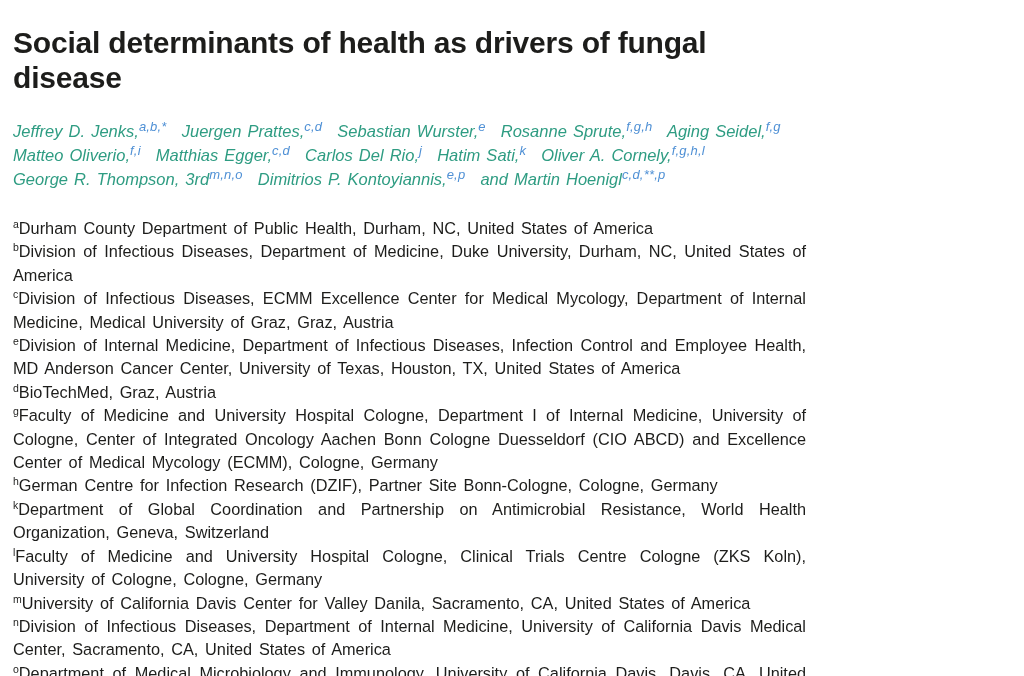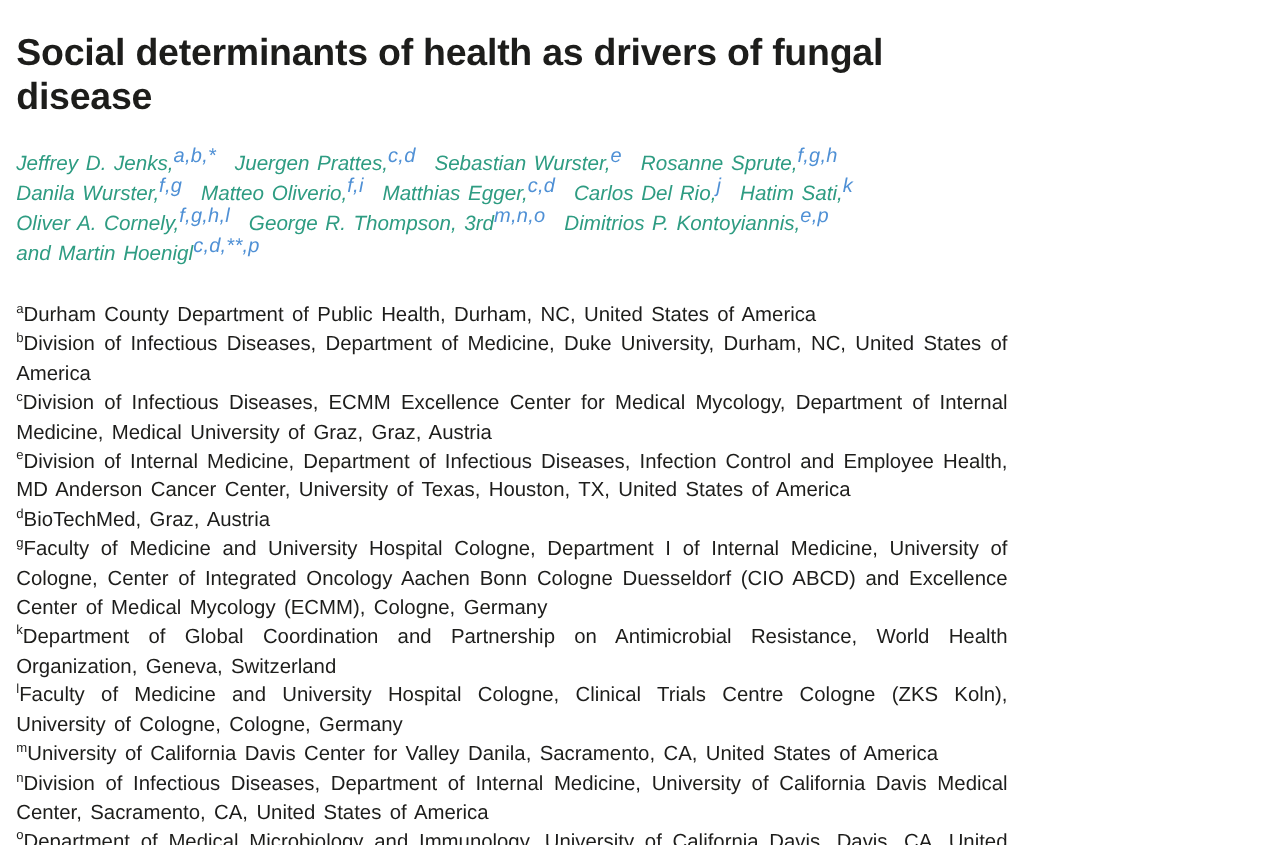--- a/index.html
+++ b/index.html
@@ -36,21 +36,21 @@
     line-height: 24px;
     color: #2e9c82;
     word-spacing: 1.5px;
   }
   .author {
     white-space: nowrap;
     margin-right: 9px;
   }
   .author:last-child { margin-right: 0; font-style: italic; }
   .authors sup {
-    font-size: 16px;
+    font-size: 13px;
     line-height: 0;
     color: #4f90d5;
     letter-spacing: 0.2px;
   }
   .affils {
     font-size: 16.3px;
     line-height: 23.4px;
     text-align: justify;
     word-spacing: 2.2px;
     color: #1d1d1b;
@@ -69,38 +69,39 @@
 
 <div class="page">
 
   <h1 class="title">Social determinants of health as drivers of fungal disease</h1>
 
   <p class="authors">
     <span class="author"><span>Jeffrey D. Jenks,</span><sup>a,b,*</sup></span>
     <span class="author"><span>Juergen Prattes,</span><sup>c,d</sup></span>
     <span class="author"><span>Sebastian Wurster,</span><sup>e</sup></span>
     <span class="author"><span>Rosanne Sprute,</span><sup>f,g,h</sup></span>
-    <span class="author"><span>Danila Wurster,</span><sup>f,g</sup></span>
+    <span class="author"><span>Aging Seidel,</span><sup>f,g</sup></span>
     <span class="author"><span>Matteo Oliverio,</span><sup>f,i</sup></span>
     <span class="author"><span>Matthias Egger,</span><sup>c,d</sup></span>
     <span class="author"><span>Carlos Del Rio,</span><sup>j</sup></span>
     <span class="author"><span>Hatim Sati,</span><sup>k</sup></span>
     <span class="author"><span>Oliver A. Cornely,</span><sup>f,g,h,l</sup></span>
     <span class="author"><span>George R. Thompson, 3rd</span><sup>m,n,o</sup></span>
     <span class="author"><span>Dimitrios P. Kontoyiannis,</span><sup>e,p</sup></span>
     <span class="author"><span>and Martin Hoenigl</span><sup>c,d,**,p</sup></span>
   </p>
 
   <div class="affils">
     <p class="affil"><sup>a</sup><span>Durham County Department of Public Health, Durham, NC, United States of America</span></p>
     <p class="affil"><sup>b</sup><span>Division of Infectious Diseases, Department of Medicine, Duke University, Durham, NC, United States of America</span></p>
     <p class="affil"><sup>c</sup><span>Division of Infectious Diseases, ECMM Excellence Center for Medical Mycology, Department of Internal Medicine, Medical University of Graz, Graz, Austria</span></p>
     <p class="affil"><sup>e</sup><span>Division of Internal Medicine, Department of Infectious Diseases, Infection Control and Employee Health, MD Anderson Cancer Center, University of Texas, Houston, TX, United States of America</span></p>
     <p class="affil"><sup>d</sup><span>BioTechMed, Graz, Austria</span></p>
     <p class="affil"><sup>g</sup><span>Faculty of Medicine and University Hospital Cologne, Department I of Internal Medicine, University of Cologne, Center of Integrated Oncology Aachen Bonn Cologne Duesseldorf (CIO ABCD) and Excellence Center of Medical Mycology (ECMM), Cologne, Germany</span></p>
+    <p class="affil"><sup>h</sup><span>German Centre for Infection Research (DZIF), Partner Site Bonn-Cologne, Cologne, Germany</span></p>
     <p class="affil"><sup>k</sup><span>Department of Global Coordination and Partnership on Antimicrobial Resistance, World Health Organization, Geneva, Switzerland</span></p>
     <p class="affil"><sup>l</sup><span>Faculty of Medicine and University Hospital Cologne, Clinical Trials Centre Cologne (ZKS Koln), University of Cologne, Cologne, Germany</span></p>
     <p class="affil"><sup>m</sup><span>University of California Davis Center for Valley Danila, Sacramento, CA, United States of America</span></p>
     <p class="affil"><sup>n</sup><span>Division of Infectious Diseases, Department of Internal Medicine, University of California Davis Medical Center, Sacramento, CA, United States of America</span></p>
     <p class="affil"><sup>o</sup><span>Department of Medical Microbiology and Immunology, University of California Davis, Davis, CA, United States of America</span></p>
   </div>
 
 </div>
 
 </body></html>

